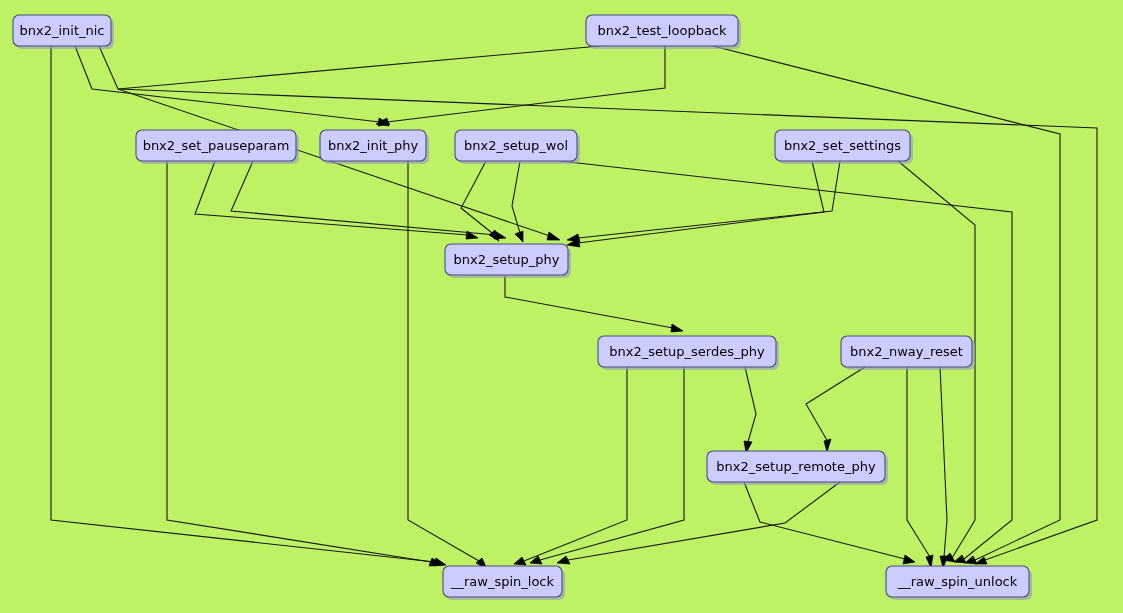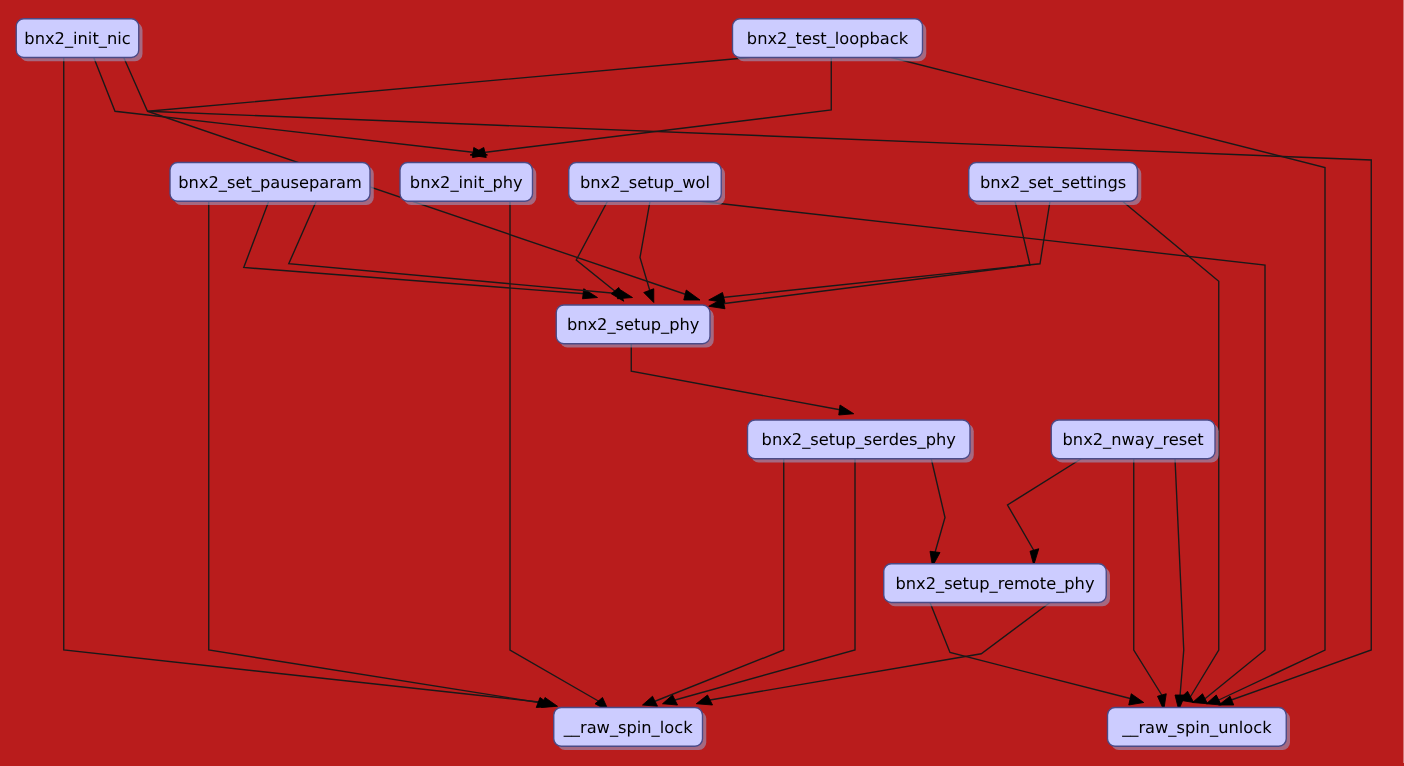--- a/index.html
+++ b/index.html
@@ -4,21 +4,21 @@
 <style>
   html, body {
     margin: 0;
     padding: 0;
     background: #ffffff;
   }
   #canvas-wrap {
     position: relative;
     width: 1123px;
     height: 613px;
-    background: #b91c1c;
+    background: #bef264;
     overflow: hidden;
   }
   svg#callgraph {
     display: block;
     width: 1123px;
     height: 613px;
     font-family: "DejaVu Sans", sans-serif;
   }
   .edge-path {
     fill: none;

